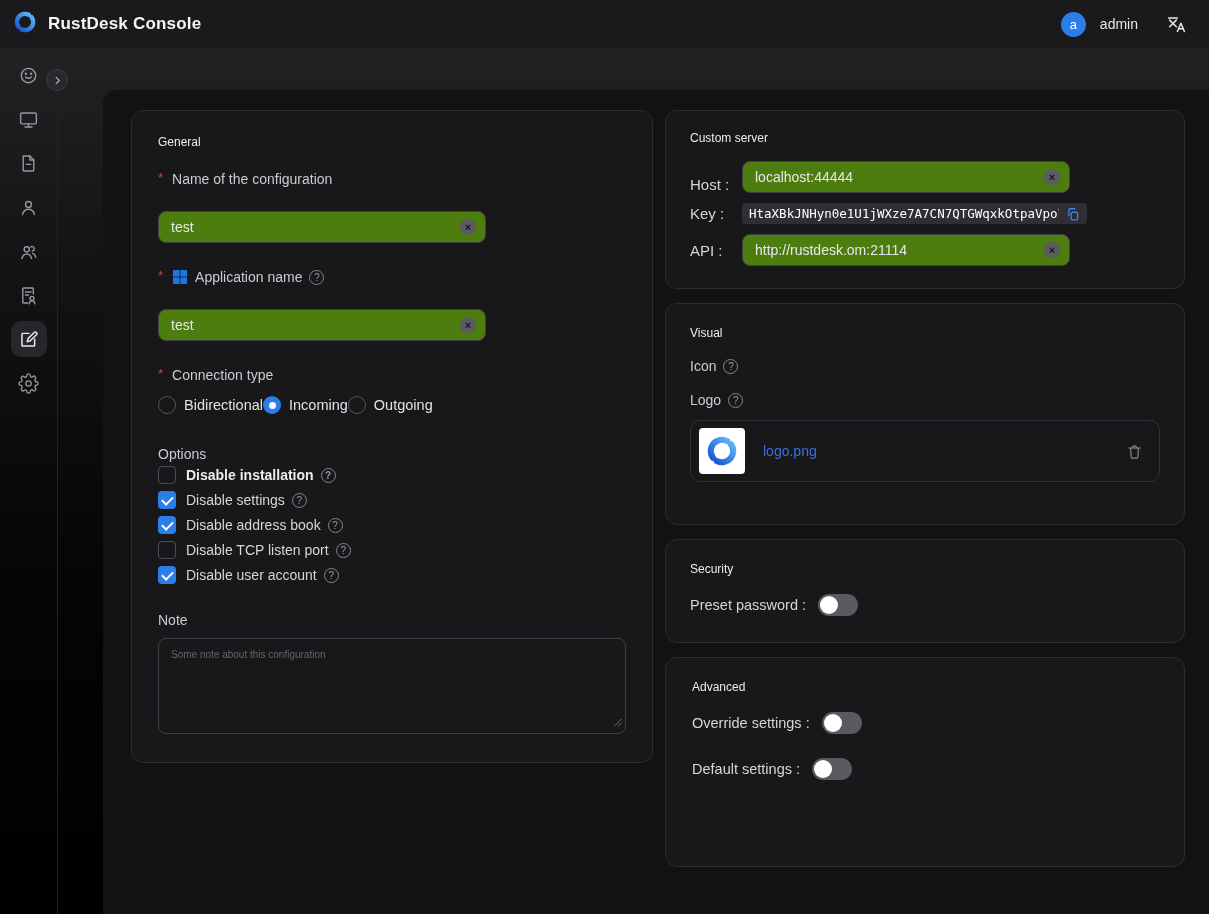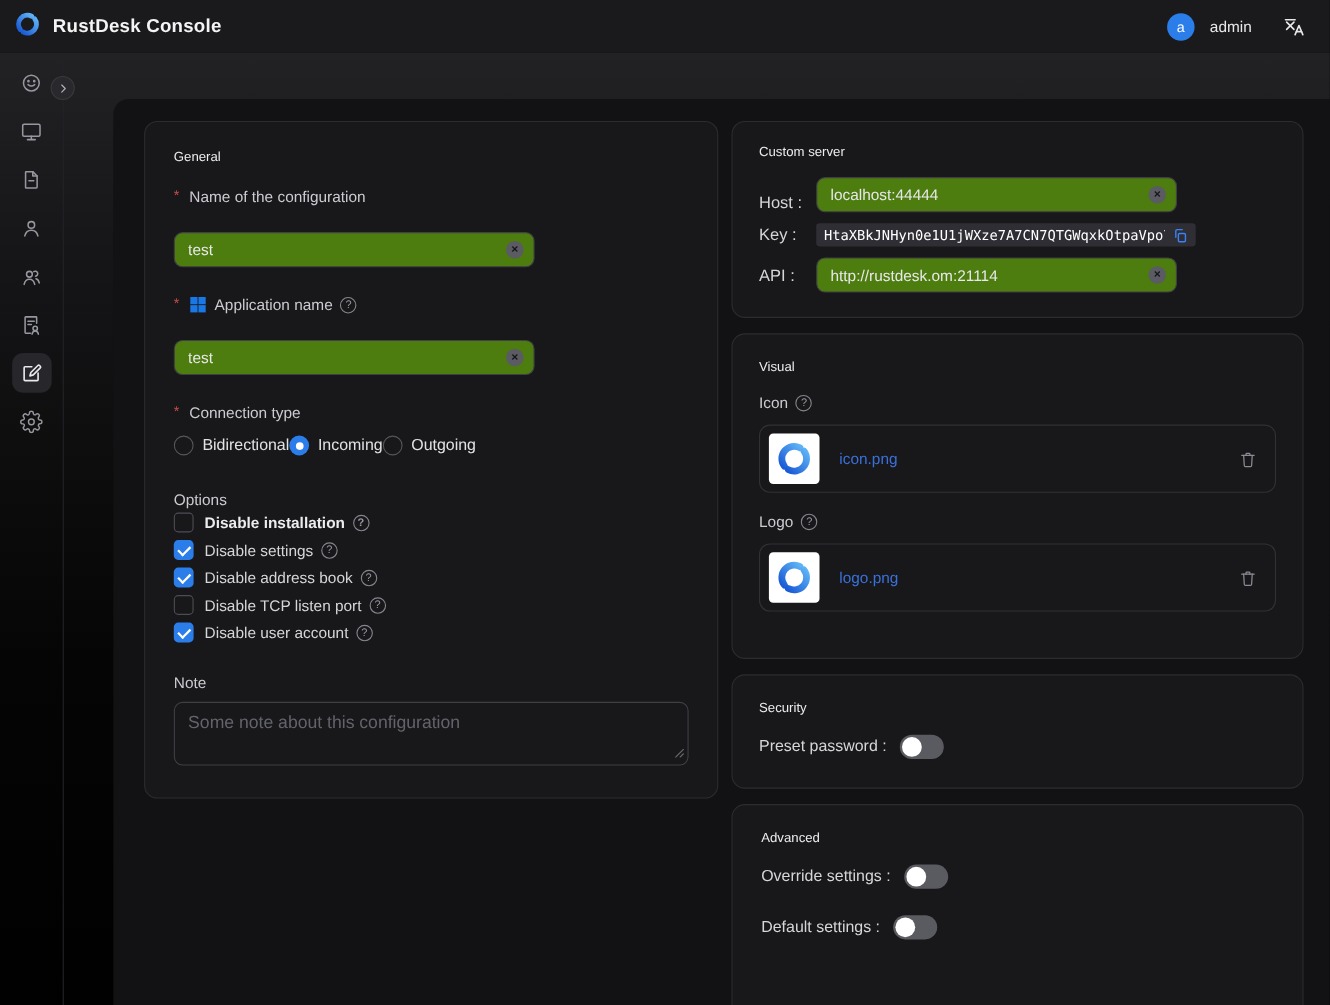--- a/index.html
+++ b/index.html
@@ -80,22 +80,22 @@
   .checkbox { width:18px; height:18px; border-radius:4px; border:1.5px solid #4c4c54;
     display:flex; align-items:center; justify-content:center; flex:0 0 18px; }
   .checkbox.checked { border:none; background:#2b7de9; }
   .checkbox.checked::after { content:""; width:5px; height:9px; border:solid #fff;
     border-width:0 2px 2px 0; transform:rotate(45deg); margin-top:-2px; }
   .check-label { color:#d6d6da; font-size:14px; display:flex; align-items:center; gap:7px; }
   .check-label.bold { font-weight:700; color:#ececef; }
 
   
   .note-wrap { position:relative; width:100%; }
-  .note-area { width:100%; height:58px; background:transparent; border:1px solid #3f3f45;
-    border-radius:8px; color:#e8e8ea; font-size:16px; padding:10px 12px; resize:none;
+  .note-area { width:100%; height:96px; background:transparent; border:1px solid #3f3f45;
+    border-radius:8px; color:#e8e8ea; font-size:10px; padding:10px 12px; resize:none;
     outline:none; font-family:"Liberation Sans", sans-serif; }
   .note-area::placeholder { color:#63636b; }
   .resize-handle { position:absolute; right:4px; bottom:7px; pointer-events:none; }
 
   
   .cs-row { display:flex; align-items:center; margin-top:10px; }
   .cs-label { width:52px; color:#d6d6da; font-size:15px; flex:0 0 52px; }
   .key-box { display:flex; align-items:center; gap:7px; background:#2e2e34;
     border-radius:3px; padding:3px 7px; max-width:345px; }
   .key-text { font-family:"DejaVu Sans Mono", monospace; font-size:12.5px; color:#fff;
@@ -365,42 +365,20 @@
               </div>
             </section>
 
             <section class="card" style="padding:22px 24px 42px 24px;">
               <h2 class="card-title">Visual</h2>
 
               <div class="field-label upload-label">
                 <span>Icon</span>
                 <span class="help"></span>
               </div>
-              <div class="upload-row">
-                <span class="thumb">
-                  <svg width="36" height="36" viewBox="0 0 32 32">
-                    <defs>
-                        <linearGradient id="g2" x1="1" y1="0" x2="0" y2="1">
-                      <stop offset="0" stop-color="#5db1f5"></stop>
-                          <stop offset="1" stop-color="#1b5cd6"></stop>
-                    </linearGradient>
-                      </defs>
-                    <path d="M 20.62 7.13 A 10 10 0 0 0 8.07 22.09" fill="none" stroke="url(#g2)" stroke-width="5.5" stroke-linecap="round"></path>
-                    <path d="M 23.93 9.91 A 10 10 0 0 1 11.38 24.87" fill="none" stroke="url(#g2)" stroke-width="5.5" stroke-linecap="round"></path>
-                  </svg>
-                </span>
-                <a class="file-link">icon.png</a>
-                <button class="trash-btn">
-                  <svg width="17" height="17" viewBox="0 0 24 24" fill="none" stroke="#8b8b93" stroke-width="1.6" stroke-linecap="round" stroke-linejoin="round">
-                    <path d="M4 7h16"></path>
-                    <path d="M9.5 7V5.5a1 1 0 0 1 1-1h3a1 1 0 0 1 1 1V7"></path>
-                    <path d="M6.5 7l.8 13a1.5 1.5 0 0 0 1.5 1.4h6.4a1.5 1.5 0 0 0 1.5-1.4l.8-13"></path>
-                  </svg>
-                </button>
-              </div>
 
               <div class="field-label upload-label">
                 <span>Logo</span>
                 <span class="help"></span>
               </div>
               <div class="upload-row">
                 <span class="thumb">
                   <svg width="36" height="36" viewBox="0 0 32 32">
                     <defs>
                         <linearGradient id="g3" x1="1" y1="0" x2="0" y2="1">

